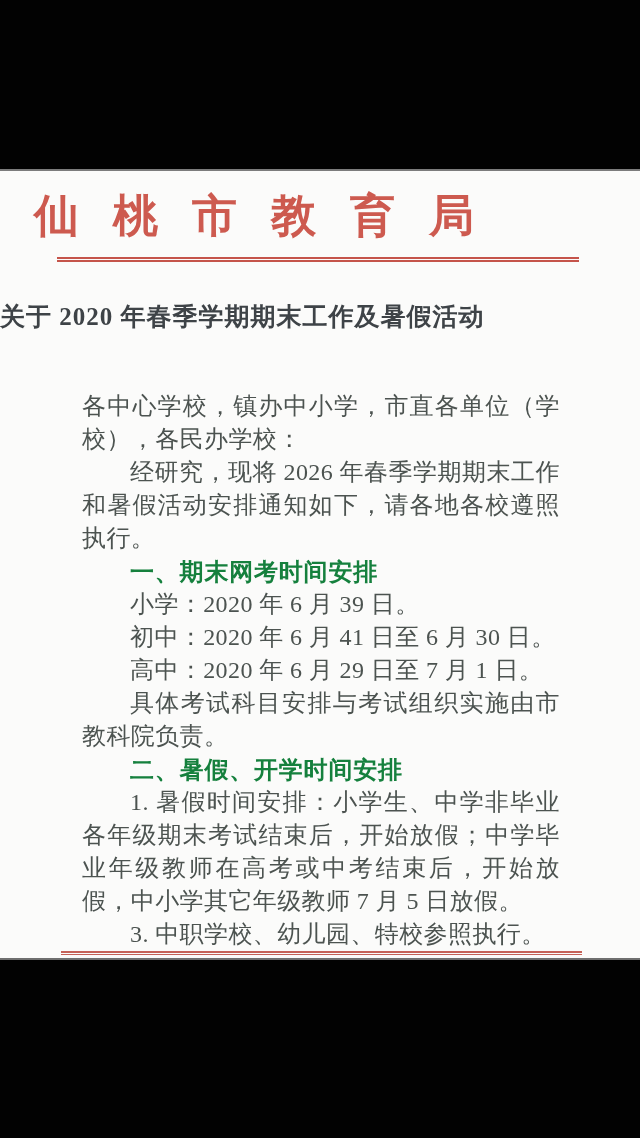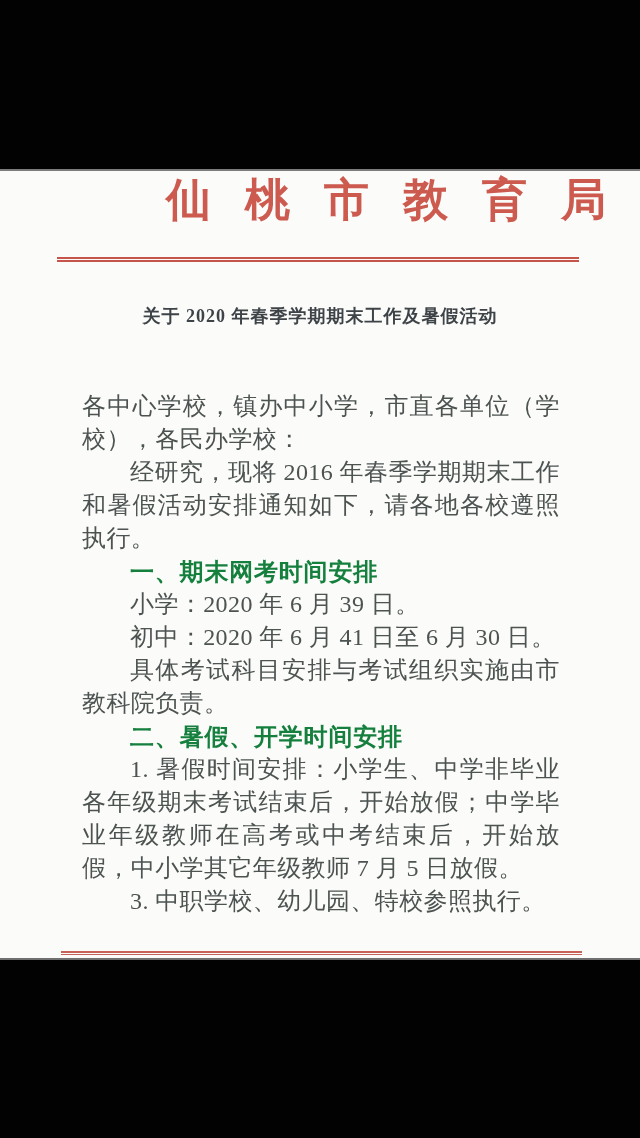--- a/index.html
+++ b/index.html
@@ -15,22 +15,22 @@
   .letterbox.bottom { height: 178px; }
   .page {
     position: relative;
     width: 640px; height: 791px;
     background: #fbfbfa;
     border-top: 2px solid #7c7c7c;
     border-bottom: 2px solid #6f6f6f;
     overflow: hidden;
   }
   .letterhead {
-    position: absolute; top: 4px; left: 0; right: 0;
-    text-align: right;
+    position: absolute; top: 20px; left: 0; right: 0;
+    text-align: left;
     font-size: 45px; line-height: 50px;
     font-weight: 700;
     color: #cd5a4f;
     letter-spacing: 34px;
     padding-left: 34px;
     white-space: nowrap;
   }
   .double-rule {
     position: absolute;
     height: 5px;
@@ -40,22 +40,22 @@
   }
   .rule-header { top: 86px; left: 57px; width: 522px; }
   .rule-footer {
     top: 780px; left: 61px; width: 521px;
     height: 4px;
     border-top: 2px solid #c66258;
     border-bottom: 1px solid #c66258;
   }
   .doc-title {
     position: absolute; top: 127px; left: 0; right: 0;
-    text-align: center;
-    font-size: 18px; line-height: 37px;
+    text-align: left;
+    font-size: 25px; line-height: 37px;
     font-weight: 700;
     color: #3e4347;
     letter-spacing: 1px;
   }
   .body-text {
     position: absolute; top: 219px; left: 82px; width: 478px;
     font-size: 24px; line-height: 33px;
     color: #4c5350;
     text-align: justify;
     letter-spacing: 0.4px;
@@ -79,24 +79,25 @@
   <div class="letterhead">仙桃市教育局</div>
 
   <div class="double-rule rule-header"></div>
 
   <div class="doc-title">
     <div>关于 2020 年春季学期期末工作及暑假活动</div>
   </div>
 
   <div class="body-text">
     <p class="no-indent">各中心学校，镇办中小学，市直各单位（学校），各民办学校：</p>
-    <p>经研究，现将 2016 年春季学期期末工作和暑假活动安排通知如下，请各地各校遵照执行。</p>
+    <p>经研究，现将 2026 年春季学期期末工作和暑假活动安排通知如下，请各地各校遵照执行。</p>
     <p class="section-heading">一、期末网考时间安排</p>
     <p>小学：2020 年 6 月 39 日。</p>
     <p>初中：2020 年 6 月 41 日至 6 月 30 日。</p>
+    <p>高中：2020 年 6 月 29 日至 7 月 1 日。</p>
     <p>具体考试科目安排与考试组织实施由市教科院负责。</p>
     <p class="section-heading">二、暑假、开学时间安排</p>
     <p>1. 暑假时间安排：小学生、中学非毕业各年级期末考试结束后，开始放假；中学毕业年级教师在高考或中考结束后，开始放假，中小学其它年级教师 7 月 5 日放假。</p>
     <p>3. 中职学校、幼儿园、特校参照执行。</p>
   </div>
 
   <div class="double-rule rule-footer"></div>
 
 </div>
 

